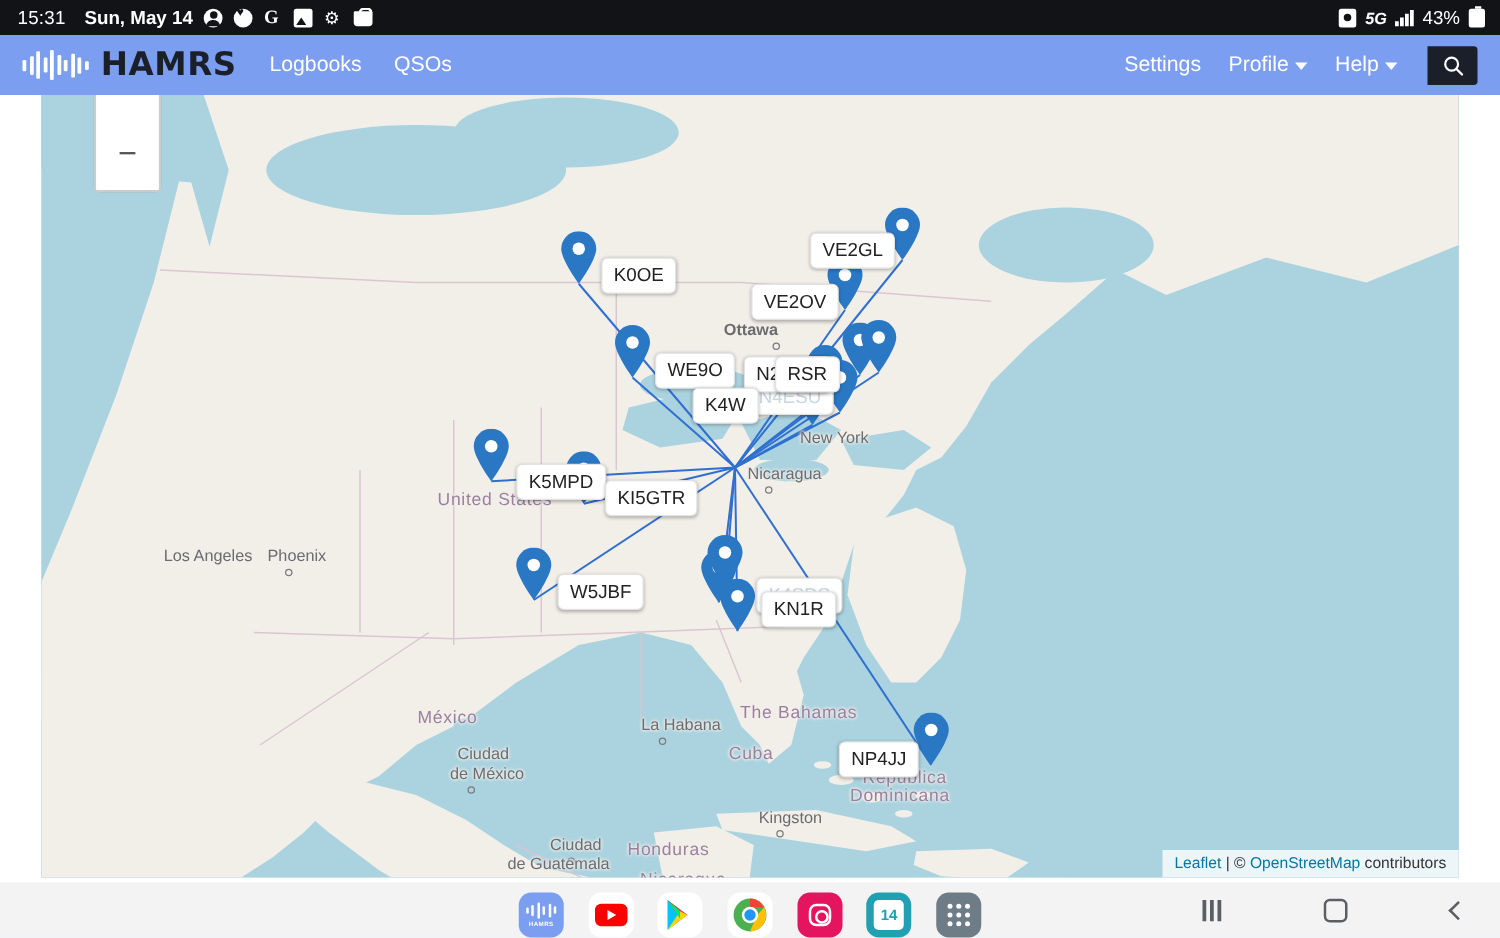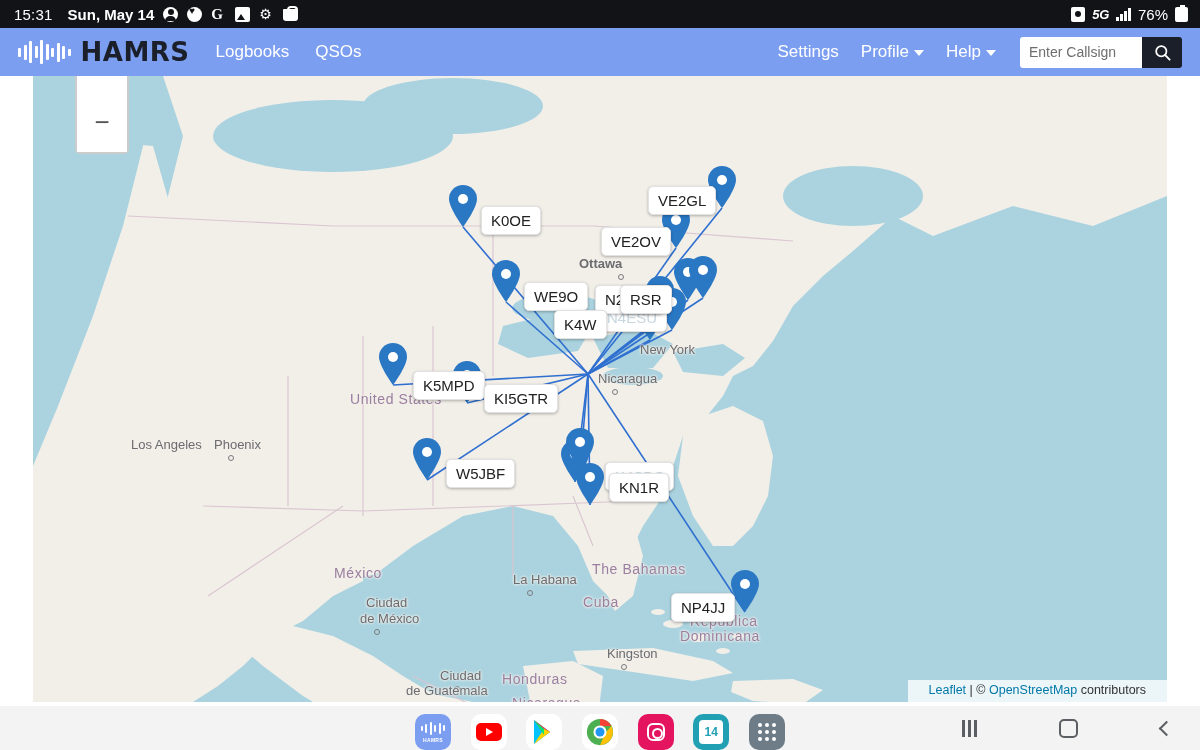--- a/index.html
+++ b/index.html
@@ -111,21 +111,21 @@
   }
   #zoomctl button {
     flex:1; border:0; background:#fff; font-size:26px; color:#555; cursor:pointer;
     font-family:"Liberation Sans", sans-serif; line-height:1;
   }
   #zoom-out { border-top:1px solid #ddd; }
 
   
   #attrib {
     position:absolute; right:0; bottom:0; height:22px;
-    background:rgba(255,255,255,.78); padding:3px 21px;
+    background:rgba(255,255,255,.78); padding:3px 10px;
     font-size:12.5px; color:#333; font-family:"Liberation Sans", sans-serif;
   }
   #attrib a { color:#0078a8; text-decoration:none; }
 
   
   #dock {
     position:absolute; left:0; top:706px; width:1200px; height:44px;
     background:#f3f3f4; display:flex; align-items:center;
   }
   #dock-apps { position:absolute; left:415px; top:704px; width:370px; height:46px;
@@ -171,21 +171,21 @@
   </div>
   <div class="right">
     <span class="sb-cam"></span>
     <span class="sb-5g">5G</span>
     <span class="sb-bars">
         <i></i>
         <i></i>
         <i></i>
         <i></i>
       </span>
-    <span>76%</span>
+    <span>43%</span>
     <span class="sb-batt"></span>
   </div>
 </div>
 
 <div id="navbar">
   <div id="brand">
     <span class="wave">
       <i style="height:9px"></i>
         <i style="height:15px"></i>
         <i style="height:22px"></i>
@@ -200,21 +200,20 @@
     <span class="brand-text">HAMRS</span>
   </div>
   <a class="nav-link" href="#">Logbooks</a>
   <a class="nav-link" href="#">QSOs</a>
 
   <div class="nav-right">
     <a class="nav-link" href="#">Settings</a>
     <a class="nav-link" href="#"><span>Profile</span><span class="caret"></span></a>
     <a class="nav-link" href="#"><span>Help</span><span class="caret"></span></a>
     <div id="searchbox">
-      <input id="callsign-input" type="text" placeholder="Enter Callsign" style="">
       <button id="search-btn">
         <svg width="19" height="19" viewBox="0 0 24 24">
           <circle cx="10.5" cy="10.5" r="6.5" fill="none" stroke="#fff" stroke-width="2.2"></circle>
           <line x1="15.4" y1="15.4" x2="21" y2="21" stroke="#fff" stroke-width="2.4" stroke-linecap="round"></line>
         </svg>
       </button>
     </div>
   </div>
 </div>
 

